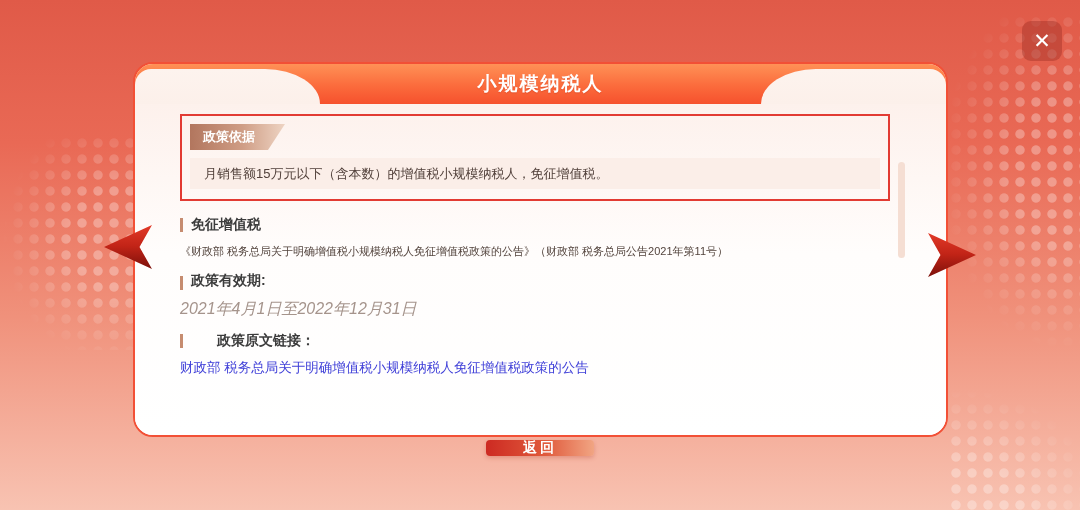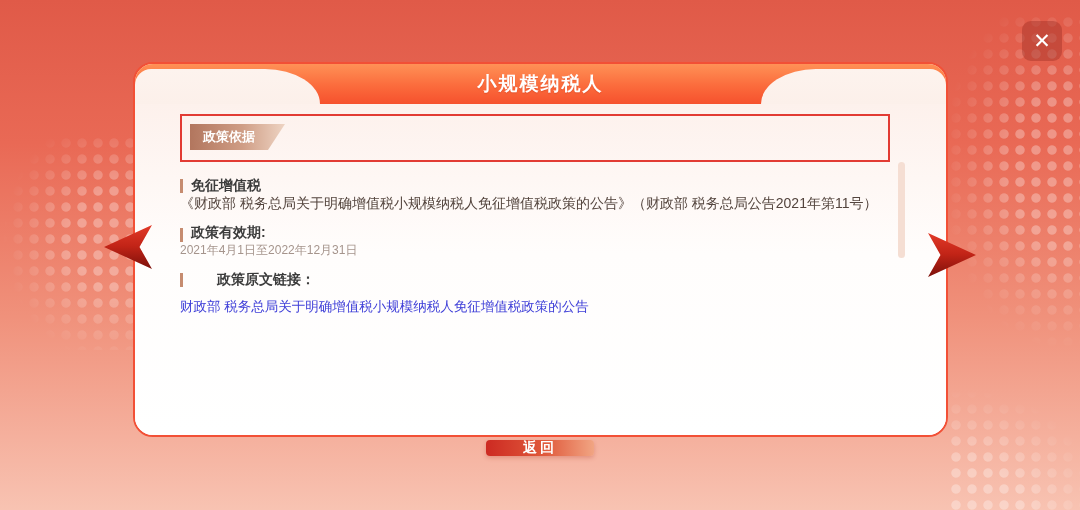--- a/index.html
+++ b/index.html
@@ -93,22 +93,22 @@
 
   
   .section-label {
     display: flex; align-items: center; gap: 8px;
     font-size: 14px; font-weight: bold; color: #3c3c3c;
   }
   .section-marker { width: 3px; height: 14px; background: #c68c70; flex: 0 0 auto; }
   .sec-basis  { margin-top: 15px; }
   .sec-period { margin-top: 12px; align-items: flex-end; }
   .sec-link   { margin-top: 12px; gap: 34px; }
-  .section-text  { margin-top: 0; font-size: 14px; color: #53443d; line-height: 17px; }
-  .section-muted { margin-top: 0; font-size: 12px; color: #a5948c; }
+  .section-text  { margin-top: 9px; font-size: 11px; color: #53443d; line-height: 17px; }
+  .section-muted { margin-top: 9px; font-size: 16px; color: #a5948c; font-style: italic; }
   .section-link  { margin-top: 9px; font-size: 13.5px; color: #4040d8; cursor: pointer; }
 
   
   .scroll-thumb {
     position: absolute; right: 41px; top: 58px; width: 7px; height: 96px;
     border-radius: 4px; background: #f5ded3; cursor: pointer;
   }
 
   
   .nav-arrow { position: absolute; width: 48px; height: 44px; cursor: pointer; z-index: 5;
@@ -143,20 +143,21 @@
     <div class="card-header"></div>
     <div class="shoulder shoulder-left"></div>
     <div class="shoulder shoulder-right"></div>
     <div class="card-title">小规模纳税人</div>
 
     <div class="card-body">
       <div class="scroll-area">
 
         <div class="highlight-box">
           <div class="highlight-tag">政策依据</div>
+          <div class="highlight-strip">月销售额15万元以下（含本数）的增值税小规模纳税人，免征增值税。</div>
         </div>
 
         <div class="section-label sec-basis">
           <span class="section-marker"></span>
           <span>免征增值税</span>
         </div>
         <div class="section-text">《财政部 税务总局关于明确增值税小规模纳税人免征增值税政策的公告》（财政部 税务总局公告2021年第11号）</div>
 
         <div class="section-label sec-period">
           <span class="section-marker"></span>

